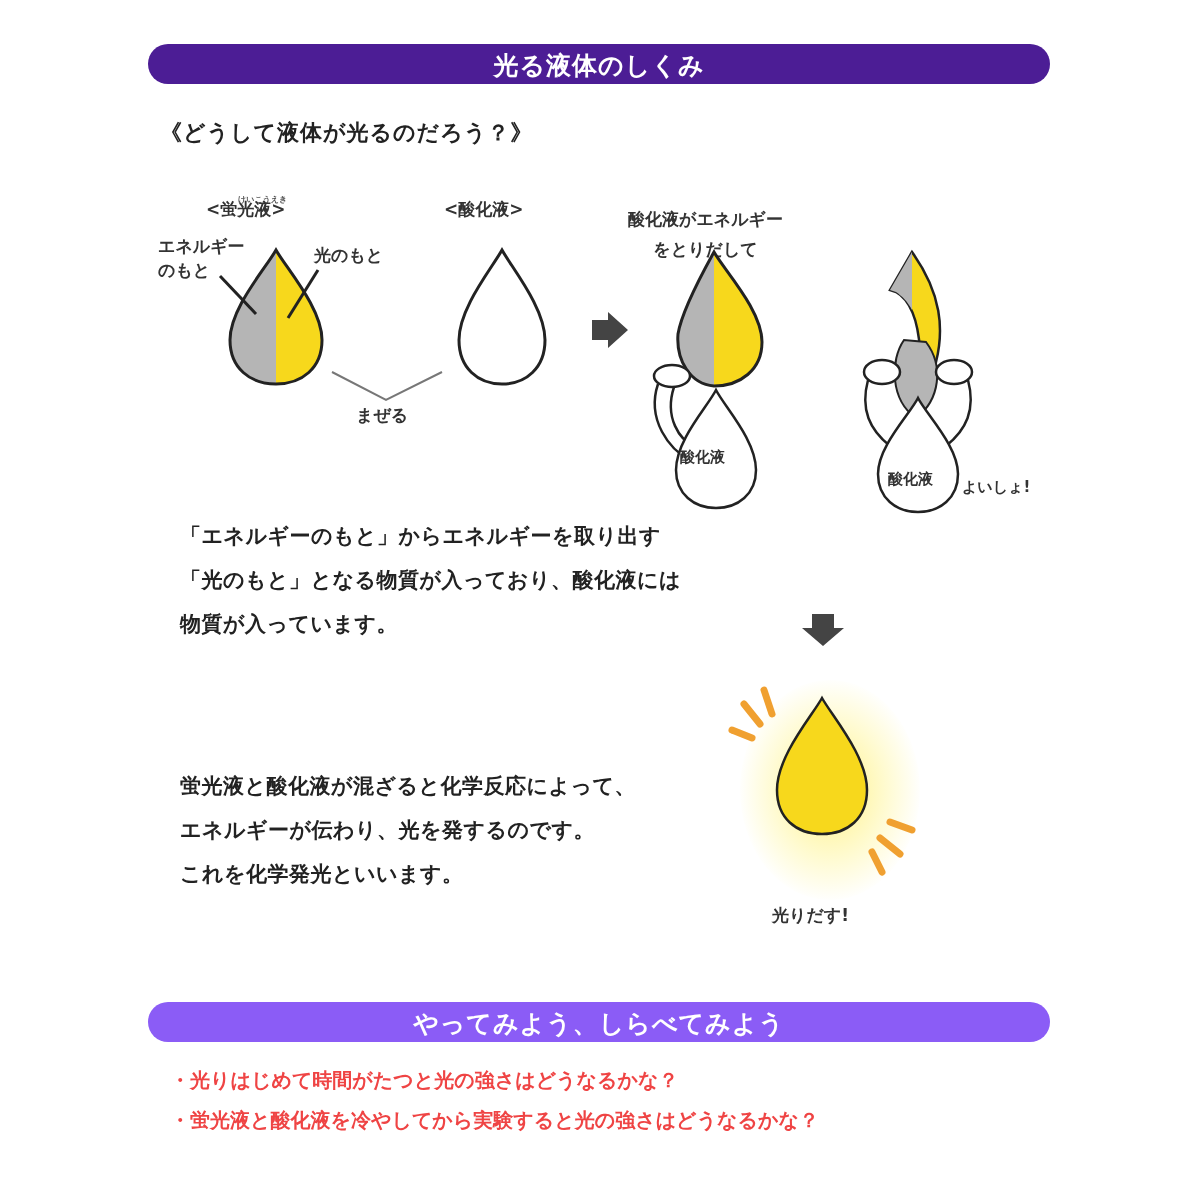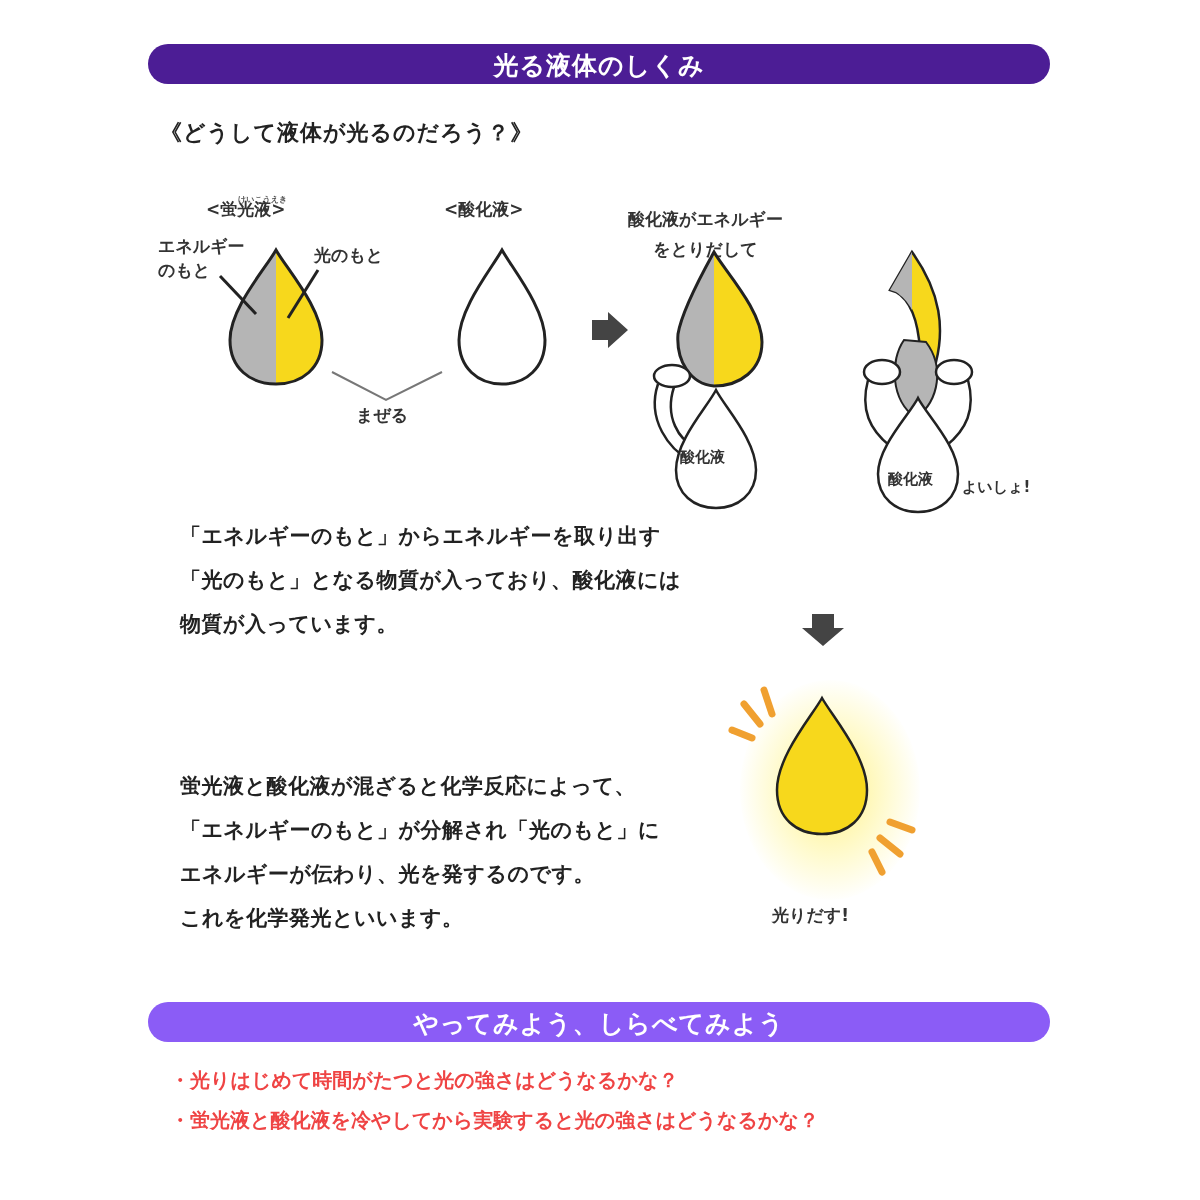--- a/index.html
+++ b/index.html
@@ -130,21 +130,20 @@
 <div class="abs lbl" style="left:772px;top:904px;">光りだす!</div>
 
 <div class="abs para" style="left:180px;top:514px;">
   <p>「エネルギーのもと」からエネルギーを取り出す</p>
   <p>「光のもと」となる物質が入っており、酸化液には</p>
   <p>物質が入っています。</p>
 </div>
 
 <div class="abs para" style="left:180px;top:764px;">
   <p>蛍光液と酸化液が混ざると化学反応によって、</p>
-  <p>「エネルギーのもと」が分解され「光のもと」に</p>
   <p>エネルギーが伝わり、光を発するのです。</p>
   <p>これを化学発光といいます。</p>
 </div>
 
 <div class="bar red">
   <span>やってみよう、しらべてみよう</span>
 </div>
 
 <div class="abs q-list">
   <p>・光りはじめて時間がたつと光の強さはどうなるかな？</p>

